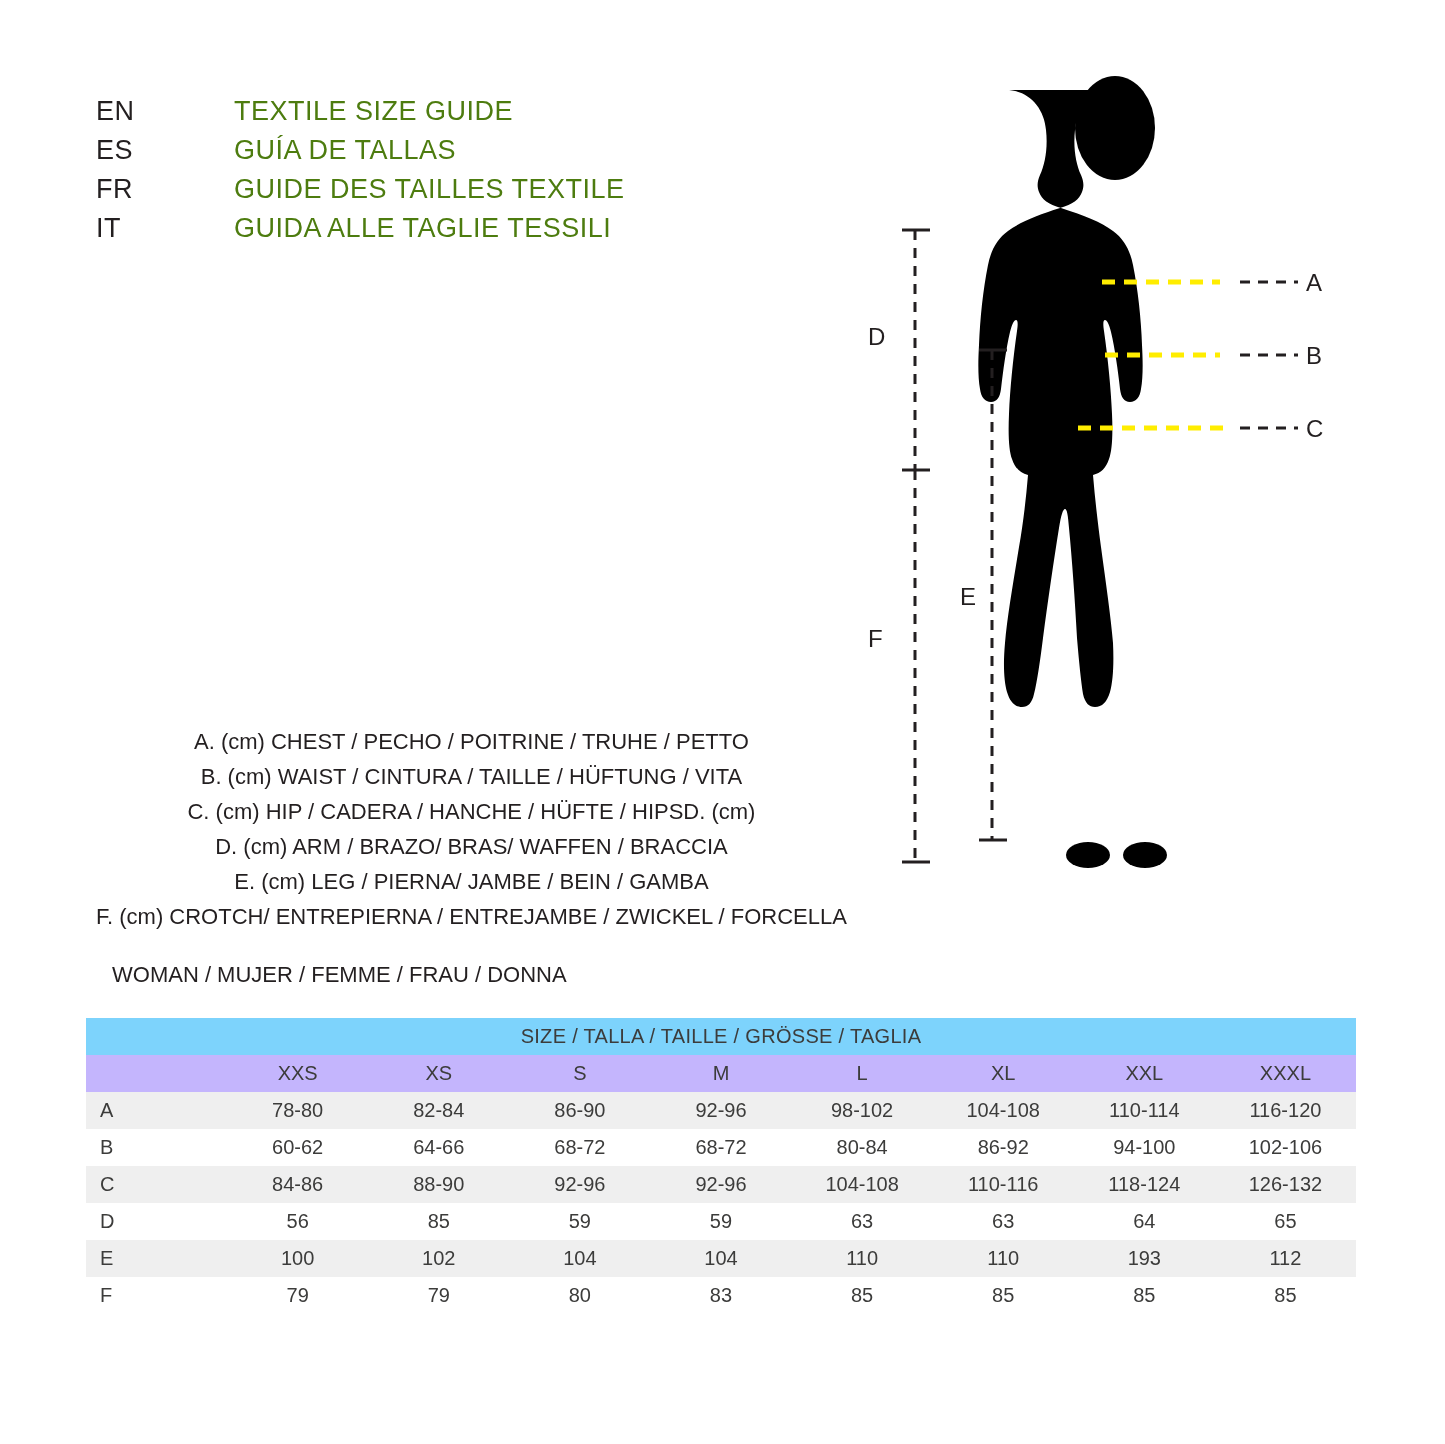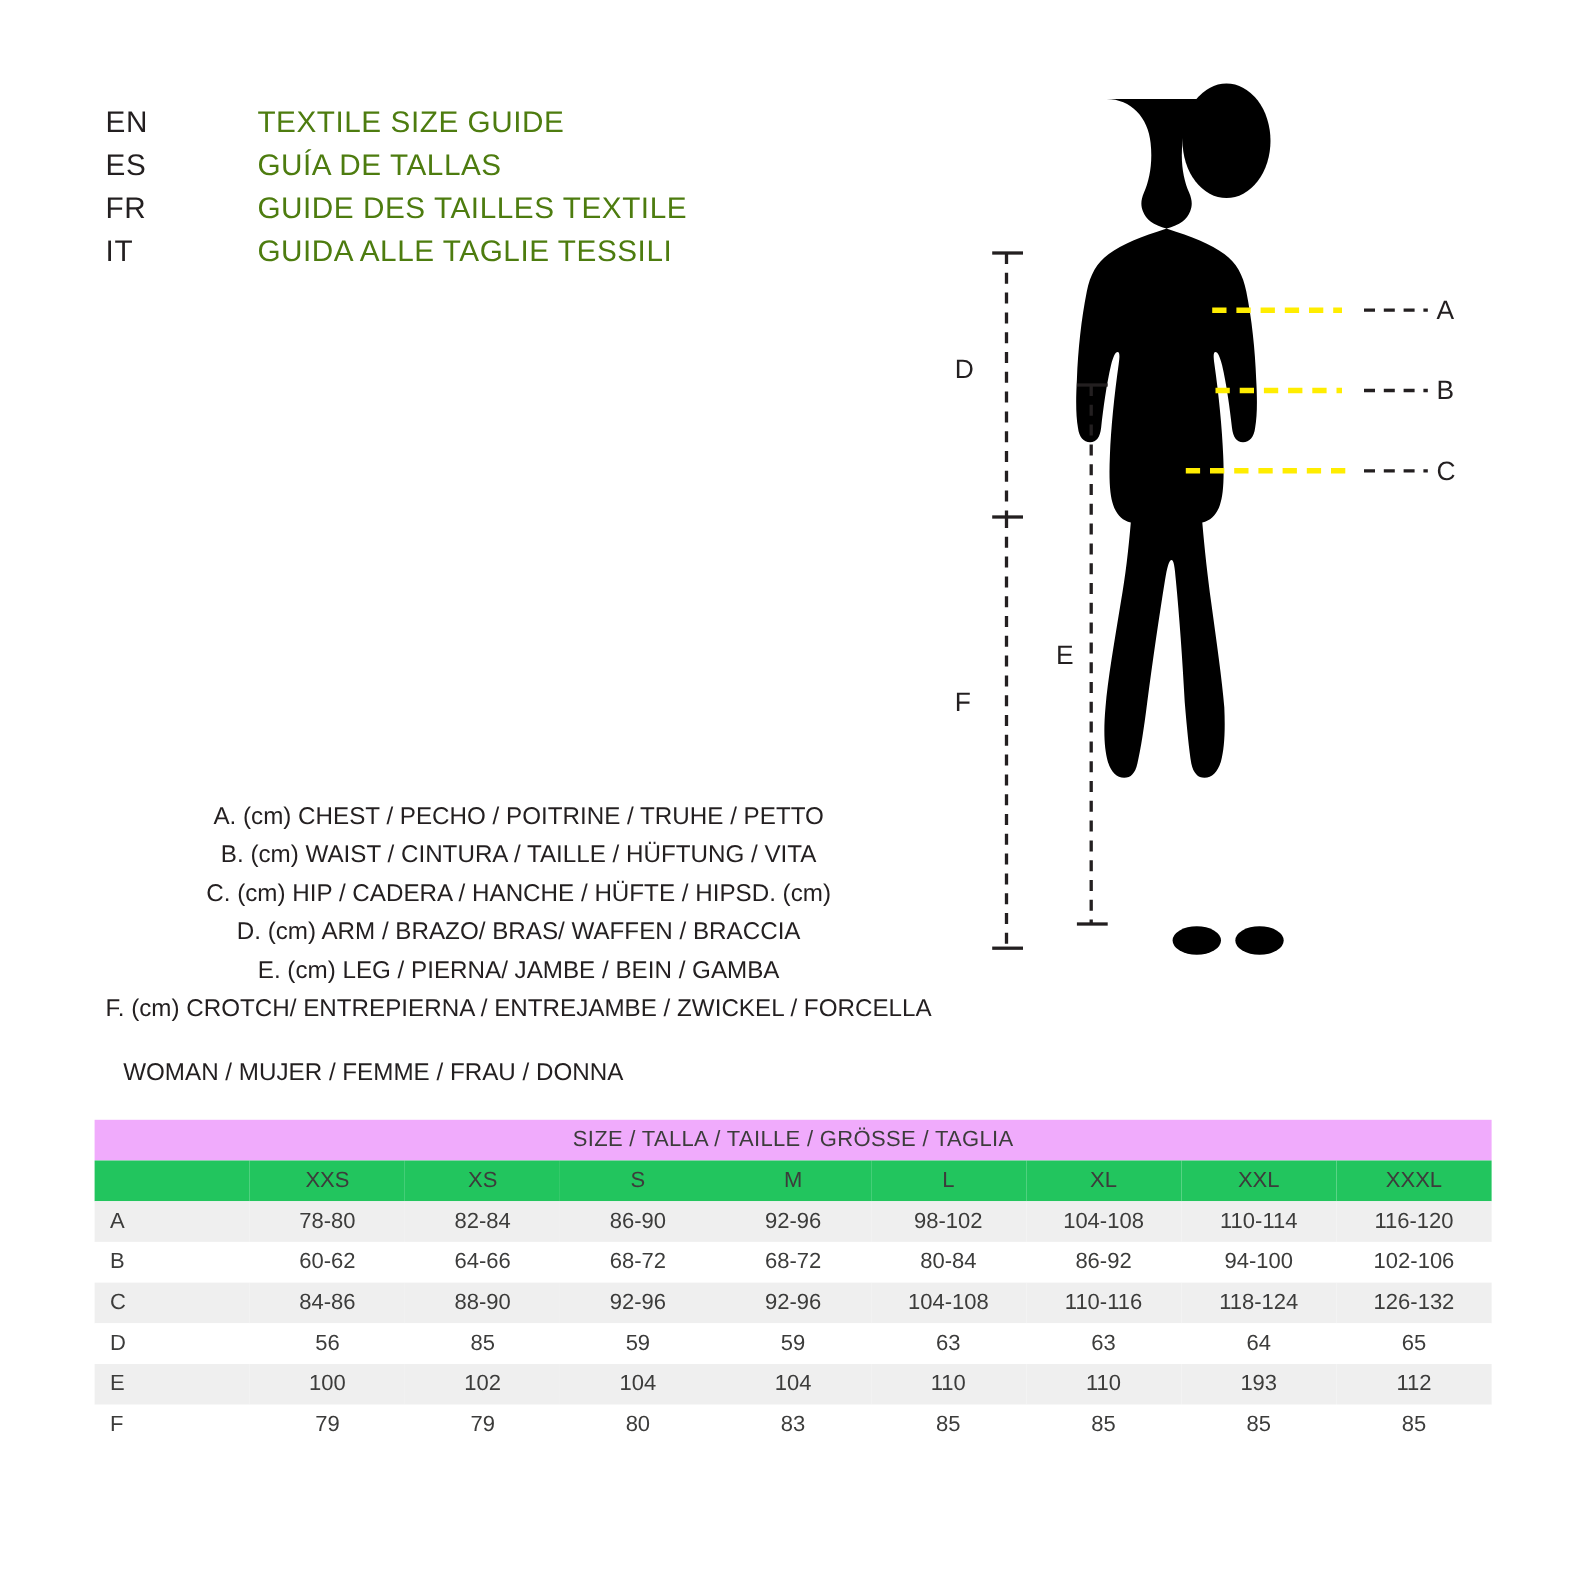--- a/index.html
+++ b/index.html
@@ -84,36 +84,36 @@
   table.size-table td, table.size-table th {
     font-weight: normal;
     font-size: 20px;
     color: #3c3c3b;
     padding: 0;
     height: 37px;
     text-align: center;
     vertical-align: middle;
   }
   .hdr-row td {
-    background: #f0abfc;
+    background: #7dd3fc;
     text-align: left;
     padding-left: 14px;
     height: 34px;
     font-size: 20px;
     color: #3c3c3b;
     letter-spacing: 0.3px;
   }
   .col-label {
     width: 84px;
     text-align: left !important;
     padding-left: 14px !important;
     color: #3c3c3b;
   }
   .sizes-row td {
-    background: #22c55e;
+    background: #c4b5fd;
     height: 40px;
   }
   .row-alt td { background: #efefef; }
   .row-plain td { background: #ffffff; }
 
   
   .figure-area {
     position: absolute;
     left: 820px;
     top: 50px;

